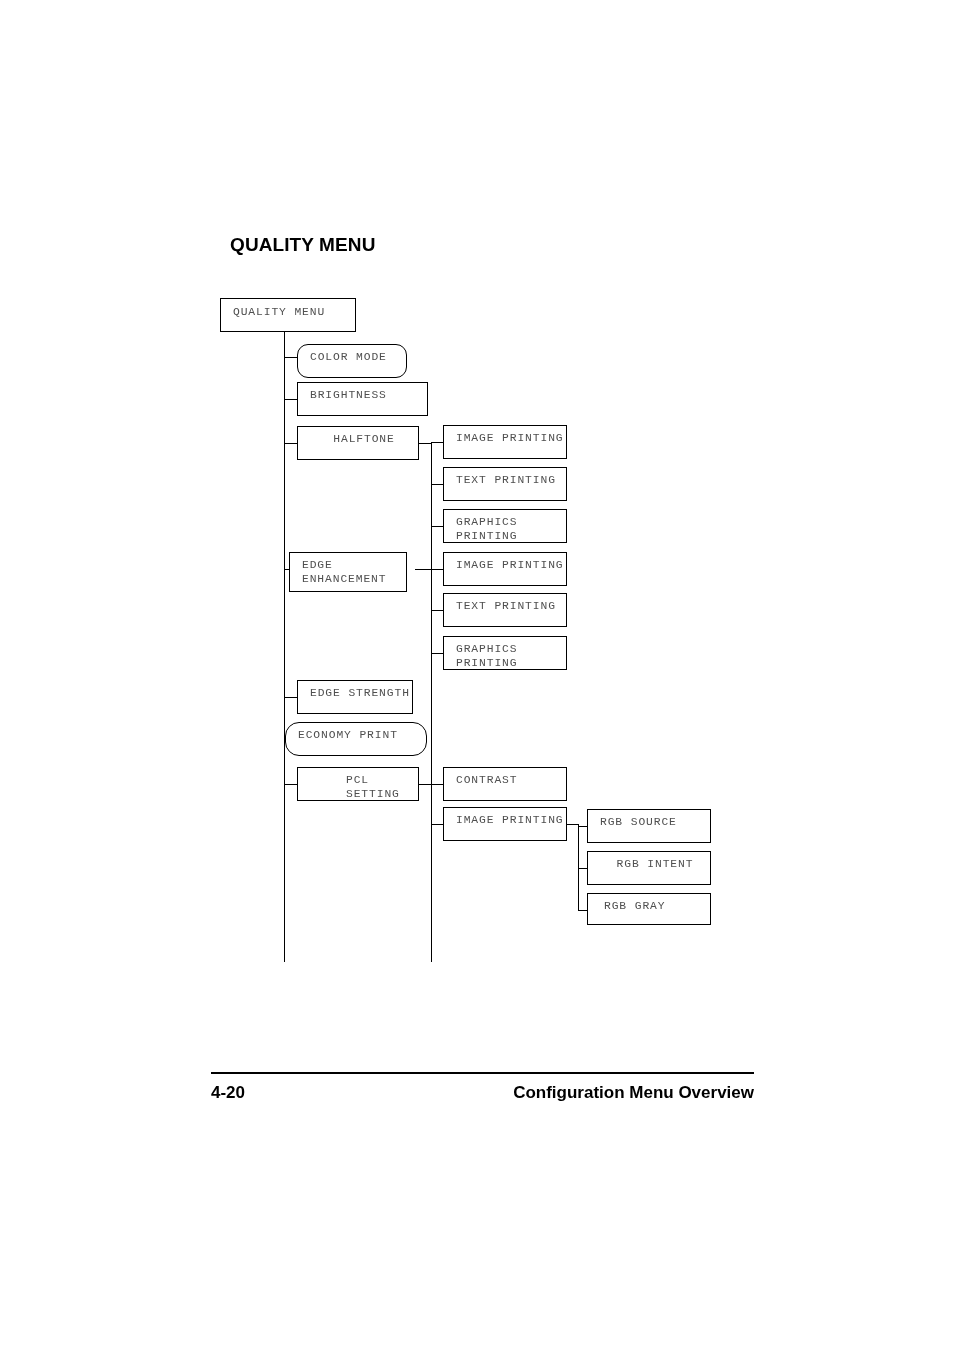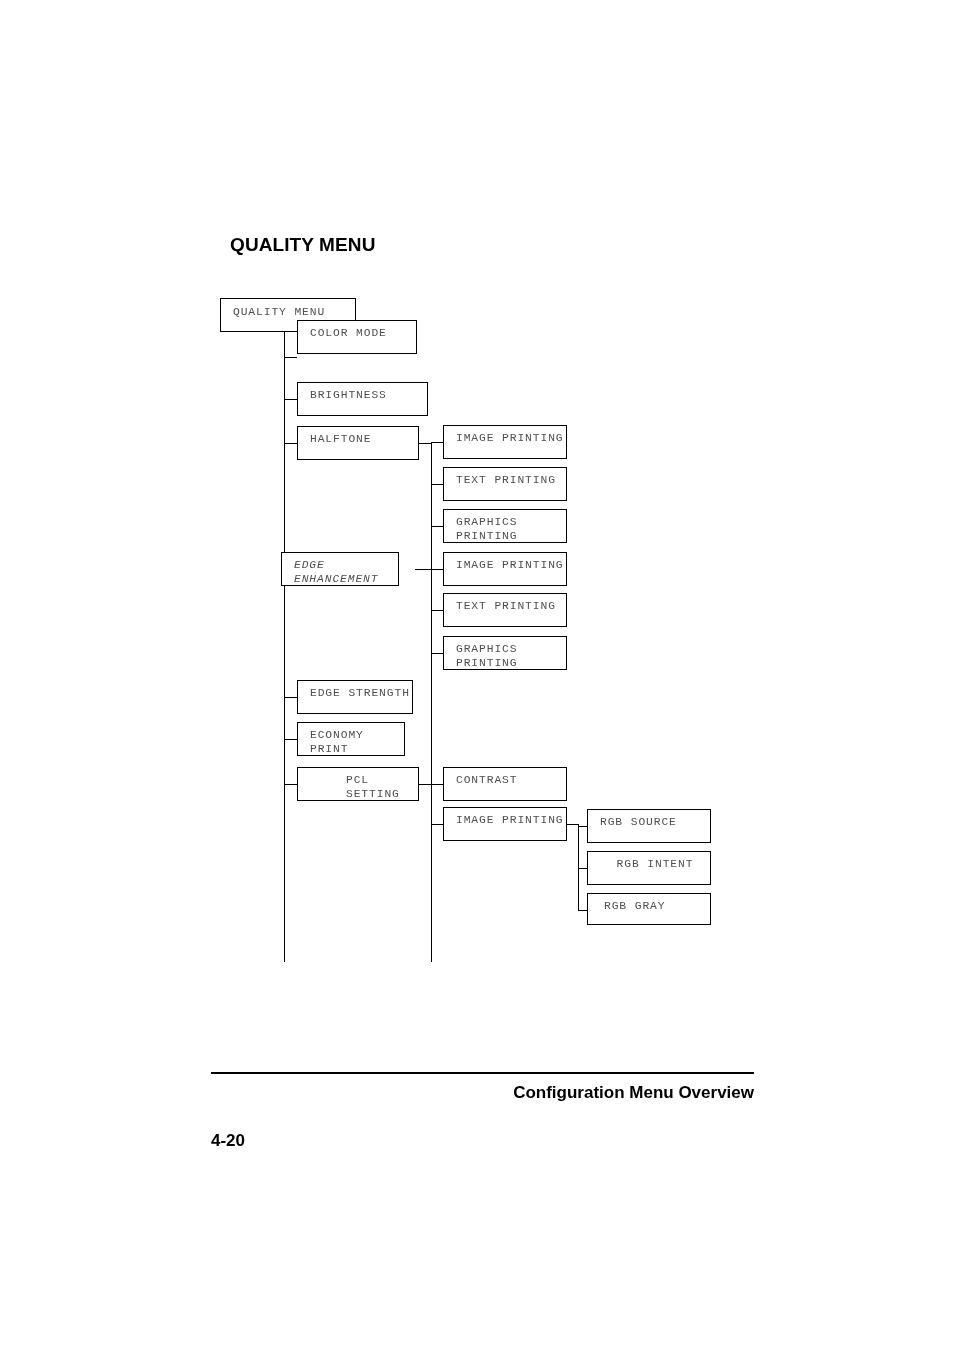--- a/index.html
+++ b/index.html
@@ -81,21 +81,20 @@
     height: 2px;
     background: #000000;
   }
   .footer-left {
     position: absolute;
     left: 211px;
     top: 1083px;
     font-size: 17px;
     font-weight: bold;
     color: #000000;
-    margin-top: 48px;
   }
   .footer-right {
     position: absolute;
     right: 200px;
     top: 1083px;
     font-size: 17px;
     font-weight: bold;
     color: #000000;
     white-space: nowrap;
   }
@@ -128,27 +127,27 @@
       <div class="line h" style="left: 431px; top: 653px; width: 12px;"></div>
       <div class="line h" style="left: 419px; top: 784px; width: 12px;"></div>
       <div class="line h" style="left: 431px; top: 784px; width: 12px;"></div>
       <div class="line h" style="left: 431px; top: 824px; width: 12px;"></div>
       <div class="line h" style="left: 567px; top: 824px; width: 11px;"></div>
       <div class="line v" style="left: 578px; top: 824px; height: 86px;"></div>
       <div class="line h" style="left: 578px; top: 826px; width: 9px;"></div>
       <div class="line h" style="left: 578px; top: 868px; width: 9px;"></div>
       <div class="line h" style="left: 578px; top: 910px; width: 9px;"></div>
       <div class="node root" style="left: 220px; top: 298px; width: 136px; height: 34px;">QUALITY MENU</div>
-      <div class="node" style="left: 297px; top: 320px; width: 120px; height: 34px;">COLOR MODE</div>
+      <div class="node" style="left: 297px; top: 344px; width: 110px; height: 34px; border-radius: 11px;">COLOR MODE</div>
       <div class="node" style="left: 297px; top: 382px; width: 131px; height: 34px;">BRIGHTNESS</div>
-      <div class="node" style="left: 297px; top: 426px; width: 122px; height: 34px;">HALFTONE</div>
-      <div class="node" style="left: 281px; top: 552px; width: 118px; height: 34px; font-style: italic;">EDGE
+      <div class="node" style="left: 297px; top: 426px; width: 122px; height: 34px; text-align: center;">HALFTONE</div>
+      <div class="node" style="left: 289px; top: 552px; width: 118px; height: 40px;">EDGE
 ENHANCEMENT</div>
       <div class="node" style="left: 297px; top: 680px; width: 116px; height: 34px;">EDGE STRENGTH</div>
-      <div class="node" style="left: 297px; top: 722px; width: 108px; height: 34px;">ECONOMY PRINT</div>
+      <div class="node" style="left: 285px; top: 722px; width: 142px; height: 34px; border-radius: 14px;">ECONOMY PRINT</div>
       <div class="node" style="left: 297px; top: 767px; width: 122px; height: 34px; padding-left: 48px;">PCL SETTING</div>
       <div class="node" style="left: 443px; top: 425px; width: 124px; height: 34px;">IMAGE PRINTING</div>
       <div class="node" style="left: 443px; top: 467px; width: 124px; height: 34px;">TEXT PRINTING</div>
       <div class="node" style="left: 443px; top: 509px; width: 124px; height: 34px;">GRAPHICS
 PRINTING</div>
       <div class="node" style="left: 443px; top: 552px; width: 124px; height: 34px;">IMAGE PRINTING</div>
       <div class="node" style="left: 443px; top: 593px; width: 124px; height: 34px;">TEXT PRINTING</div>
       <div class="node" style="left: 443px; top: 636px; width: 124px; height: 34px;">GRAPHICS
 PRINTING</div>
       <div class="node" style="left: 443px; top: 767px; width: 124px; height: 34px;">CONTRAST</div>

